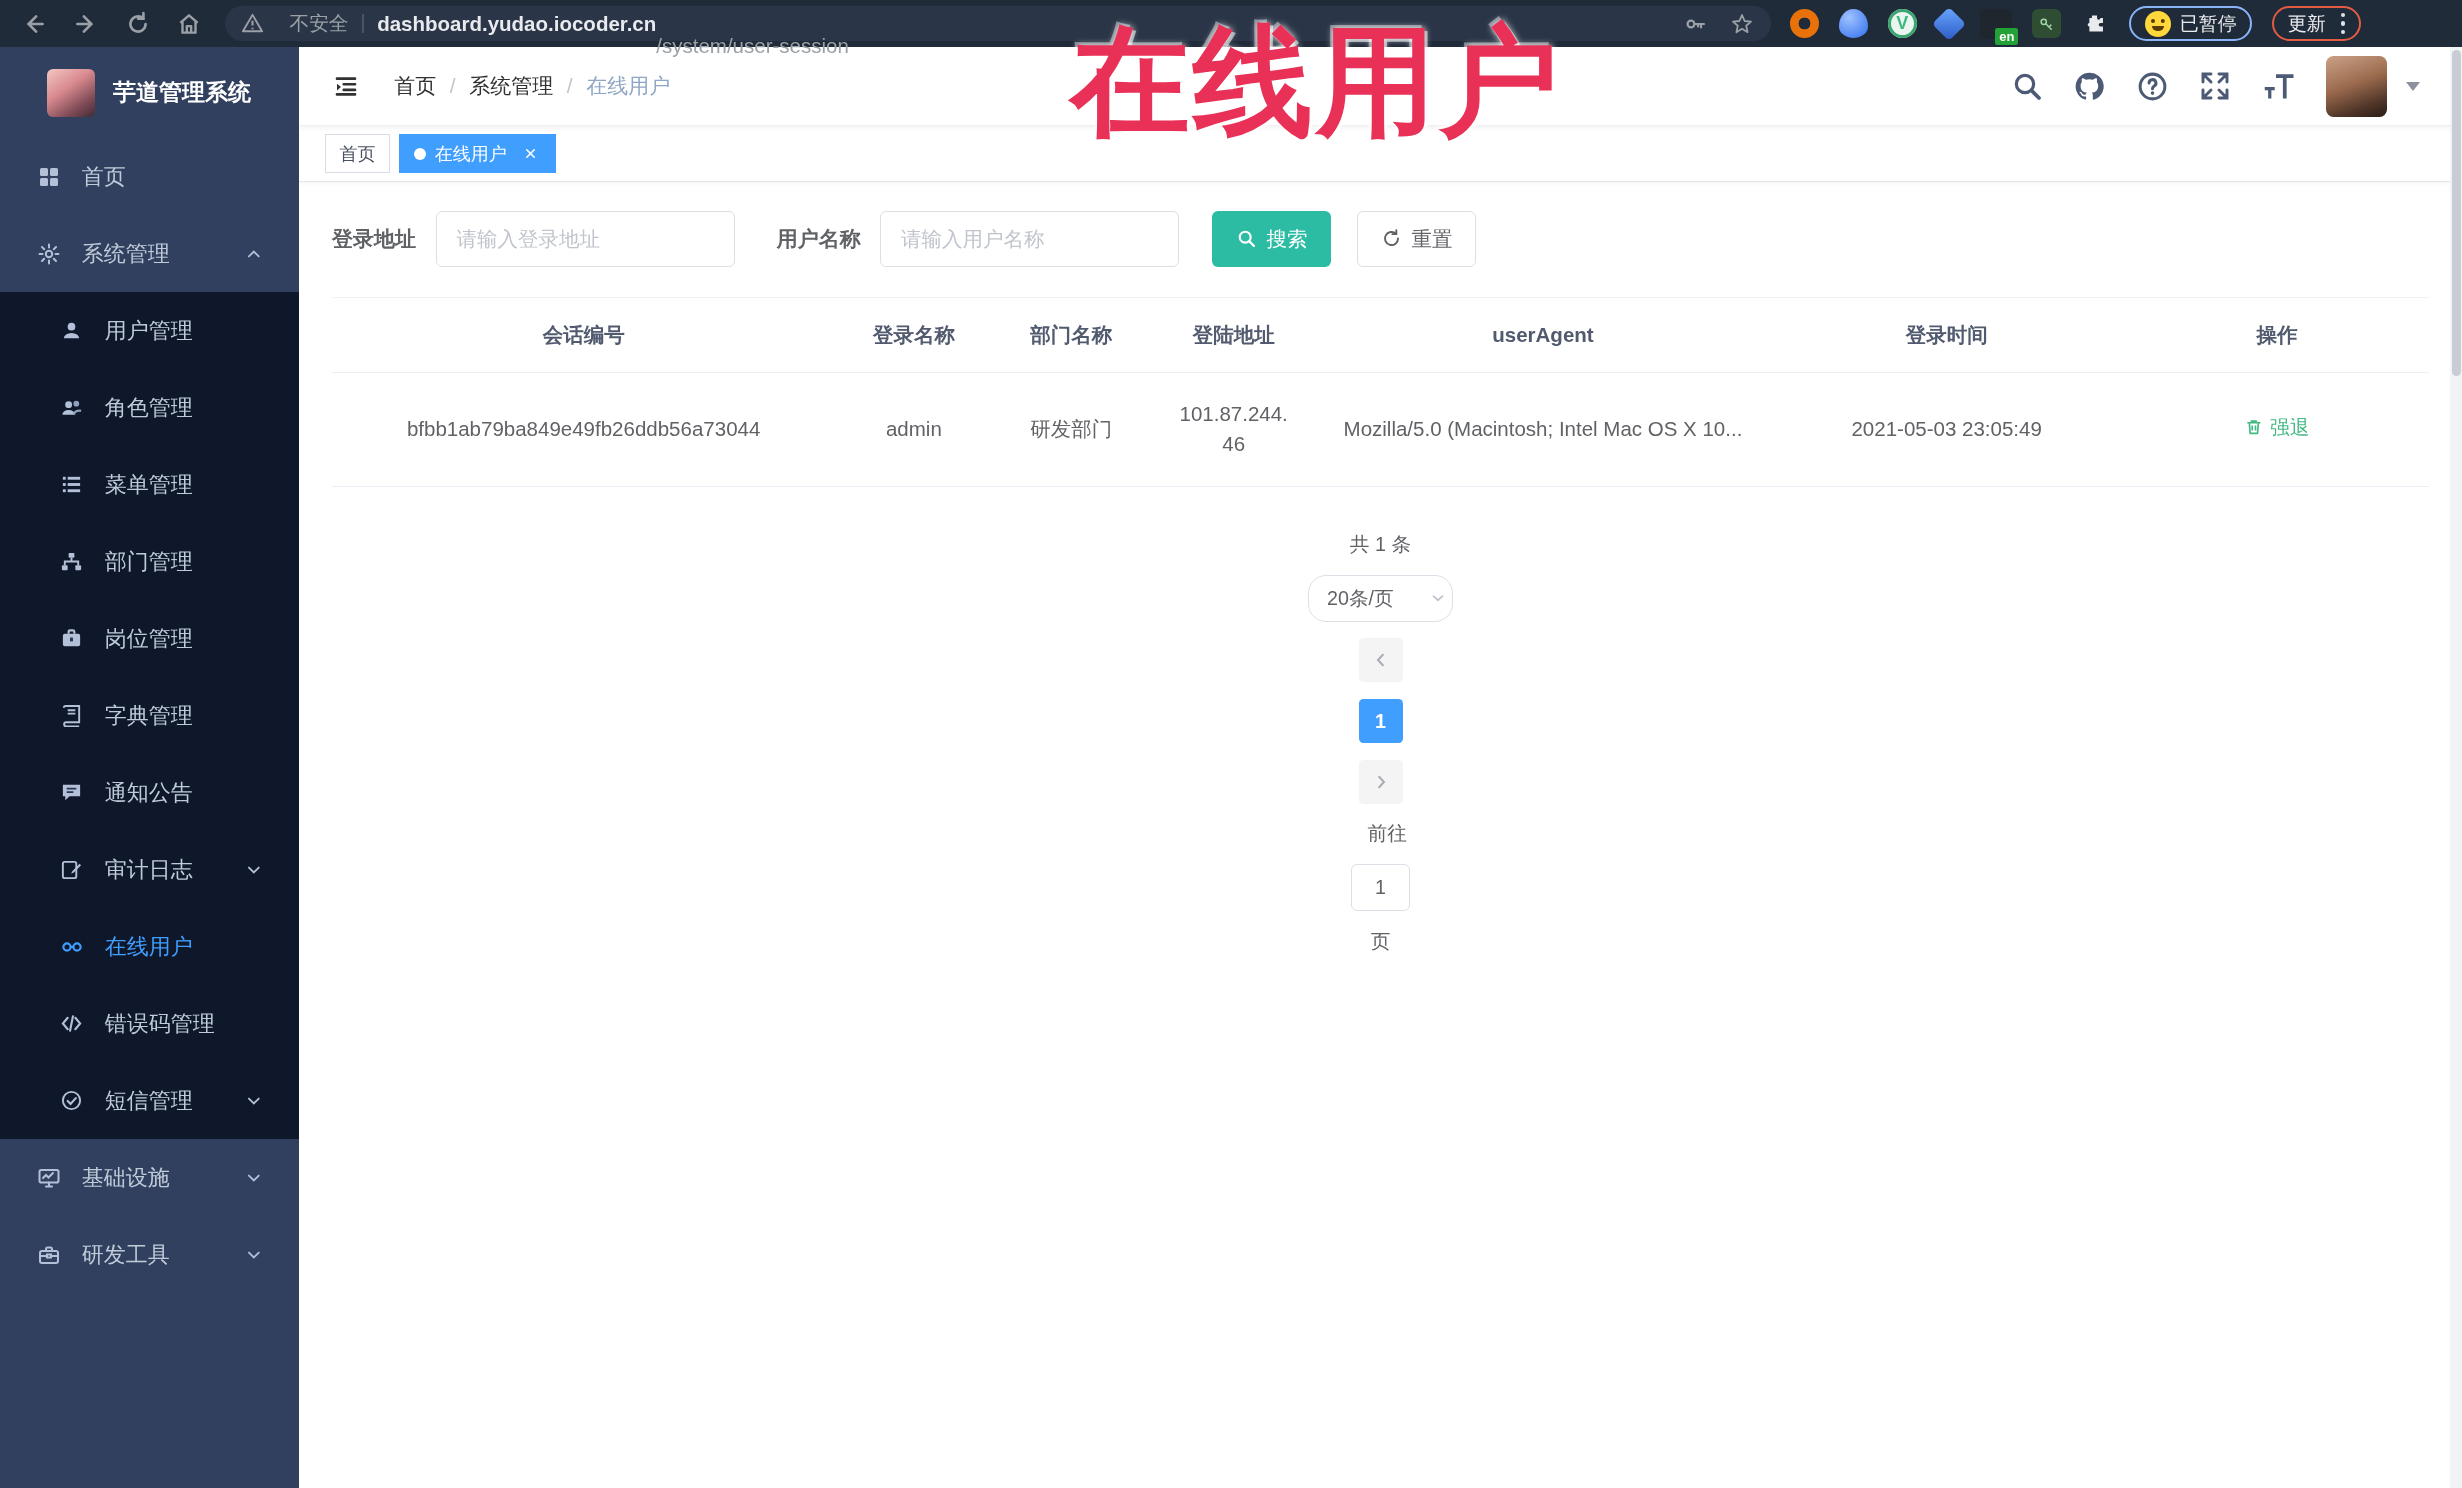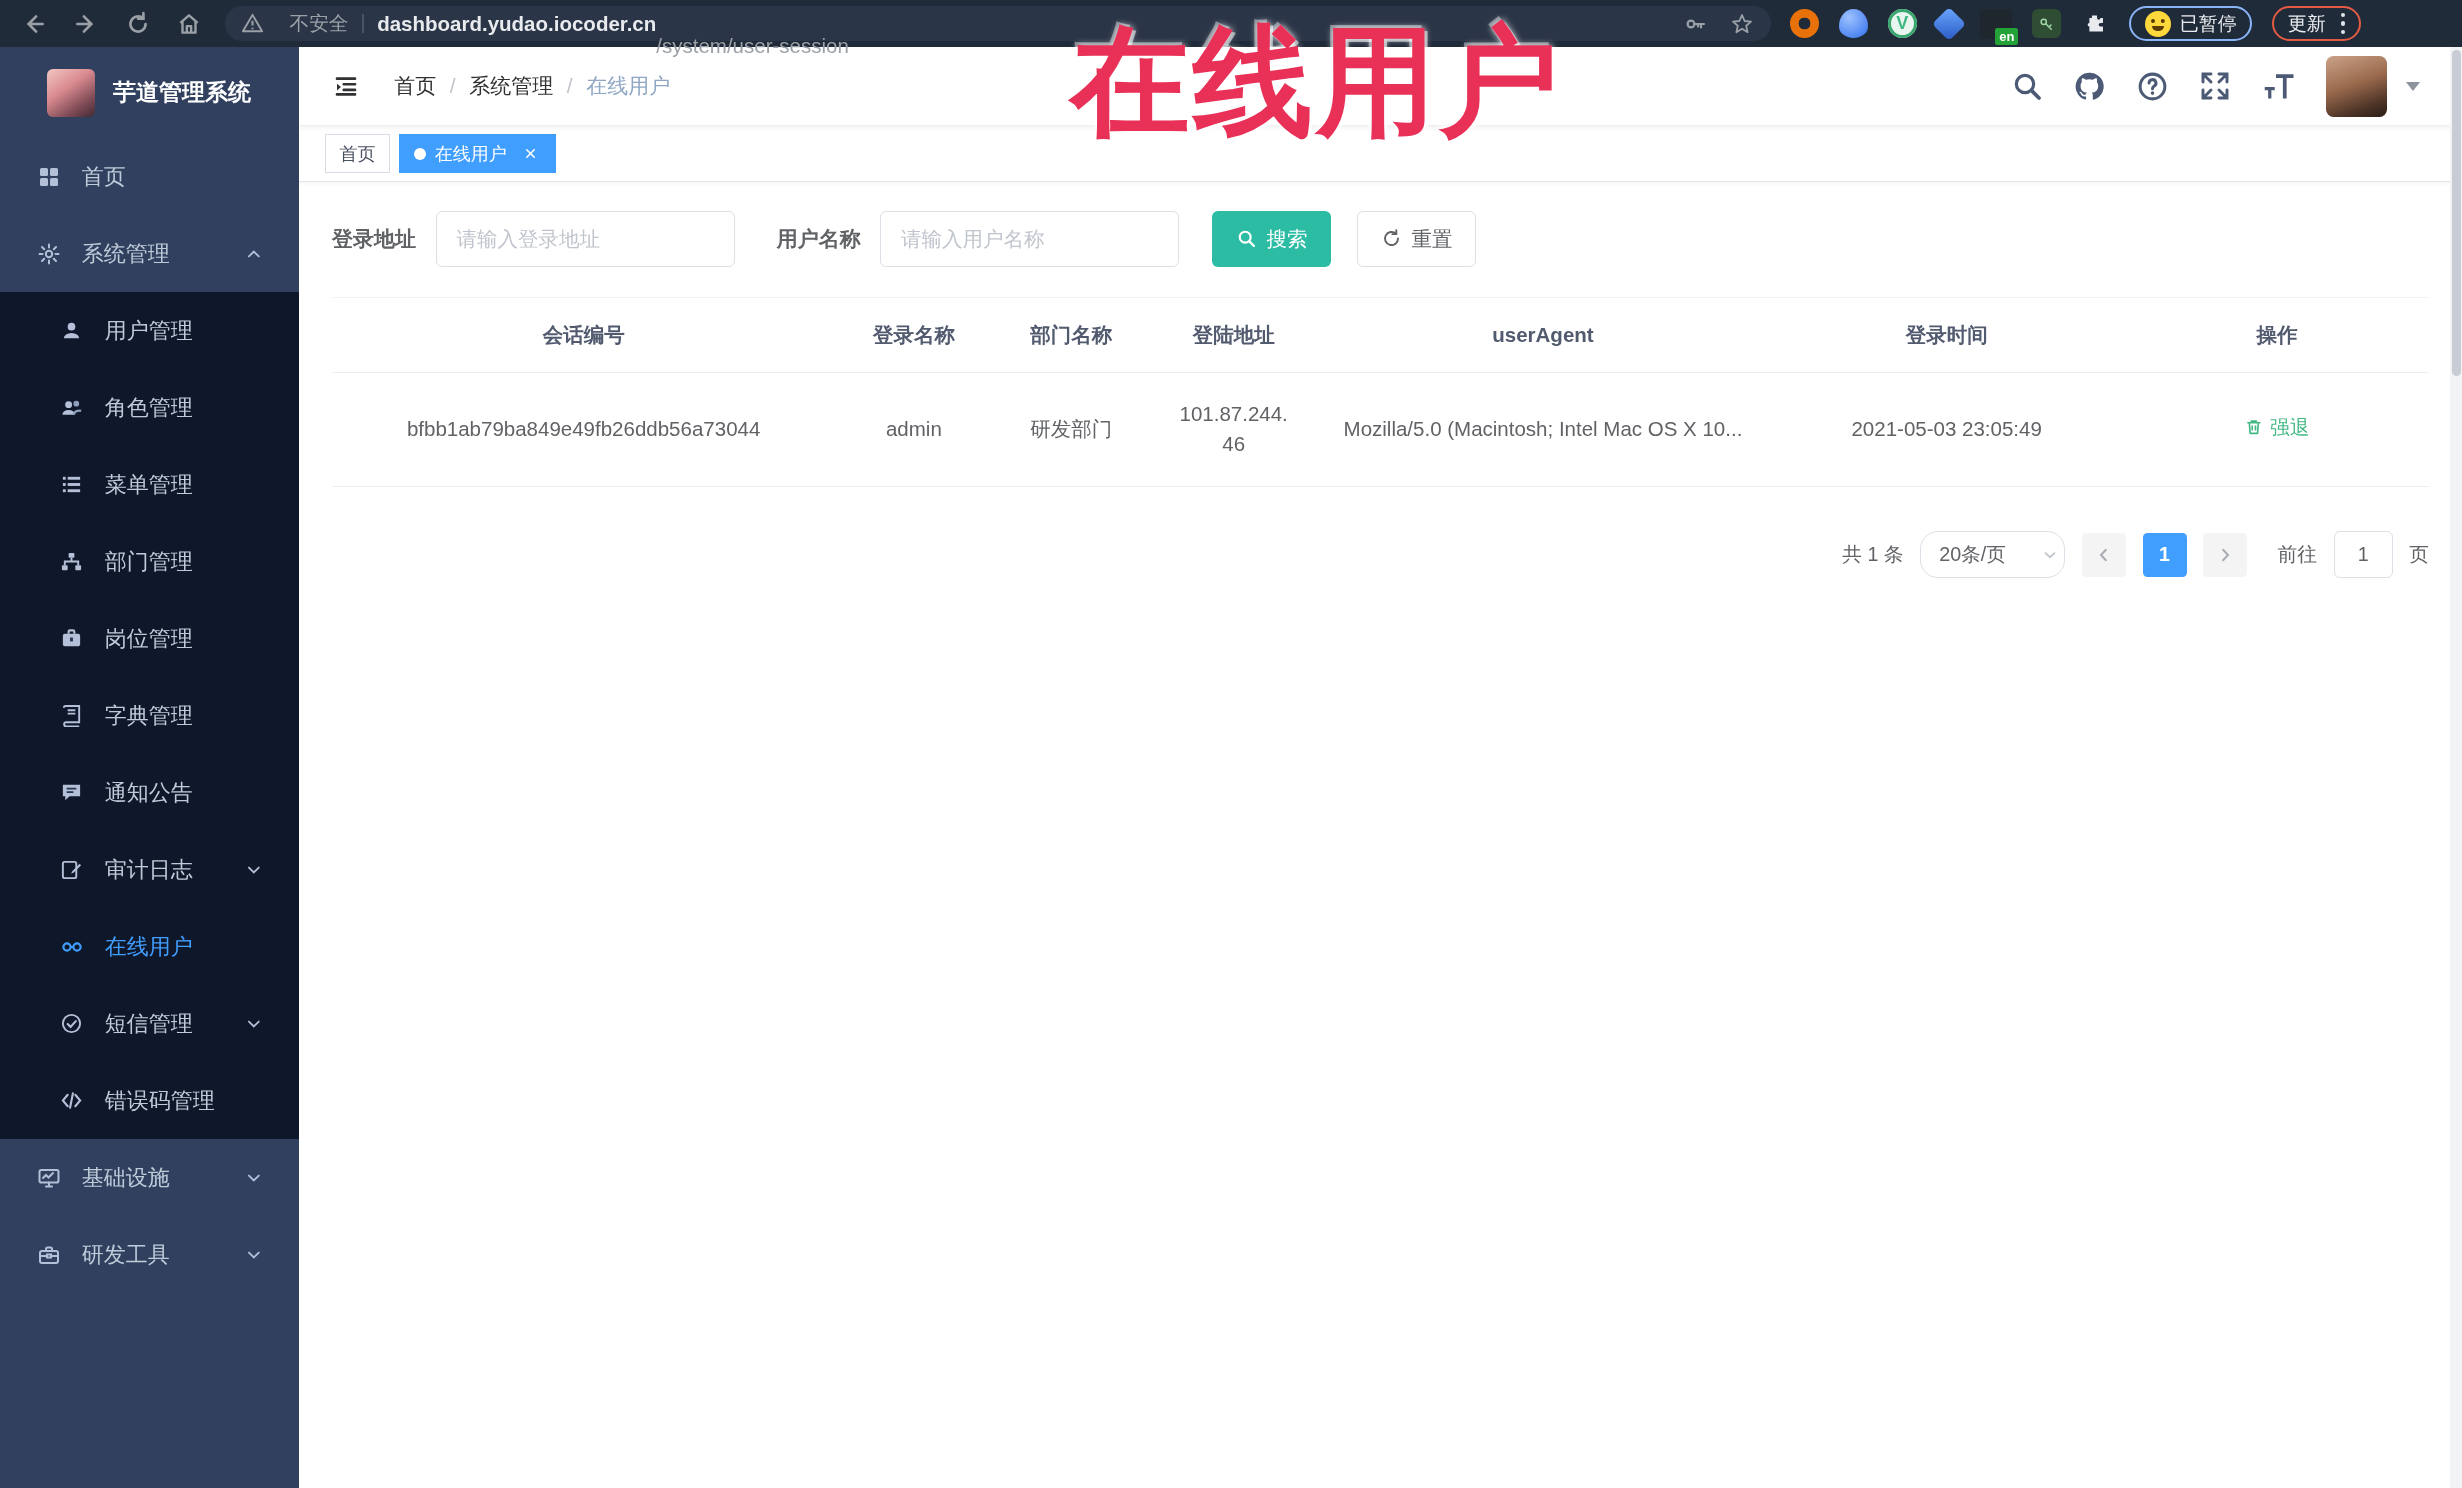--- a/index.html
+++ b/index.html
@@ -105,21 +105,21 @@
   .grid .c-session { width:24%; }
   .grid .c-login { width:7.5%; }
   .grid .c-dept { width:7.5%; }
   .grid .c-addr { width:8%; }
   .grid .c-ua { width:21.5%; }
   .grid .c-time { width:17%; }
   .grid .c-ops { width:14.5%; }
   .action-link { color:#42b983; font-size:19.7px; display:inline-flex; align-items:center; gap:6px; cursor:pointer; }
 
   
-  .pagination { display:flex; align-items:center; justify-content:flex-end; margin-top:44px; gap:16.7px; font-size:19.7px; color:#606266; }
+  .pagination { display:flex; align-items:center; justify-content:flex-end; margin-top:44px; gap:16.7px; font-size:19.7px; color:#606266;flex-direction:column; }
   .page-size-select { width:145px; height:47px; border:1.5px solid #dcdfe6; border-radius:18px; display:flex; align-items:center; justify-content:space-between; padding:0 5px 0 18px; color:#606266; cursor:pointer; background:#fff;gap:12px; }
   .pg-btn { width:44px; height:44px; border-radius:4.5px; background:#f4f4f5; display:flex; align-items:center; justify-content:center; cursor:pointer; }
   .pg-page { width:44px; height:44px; border-radius:4.5px; background:#409eff; color:#fff; display:flex; align-items:center; justify-content:center; font-weight:bold; cursor:pointer; }
   .goto-input { width:59px; height:47px; border:1.5px solid #dcdfe6; border-radius:6px; text-align:center; font-size:19.7px; color:#606266; outline:none; font-family:inherit; }
 
   
   .annotation {
     position:absolute; left:1070px; top:1.5px; z-index:50;
     font-size:120px; font-weight:bold; color:#e93157; letter-spacing:3px;
     text-shadow:0 0 7.6px rgba(255,255,255,.95), 3px 3px 0 rgba(255,255,255,.55), -3px -3px 0 rgba(255,255,255,.4);
@@ -345,38 +345,38 @@
               <circle cx="7" cy="12" r="3.6" stroke="#409eff" stroke-width="2.2" fill="none"></circle>
               <circle cx="17" cy="12" r="3.6" stroke="#409eff" stroke-width="2.2" fill="none"></circle>
               <path d="M10.6 12 h2.8" stroke="#409eff" stroke-width="2.2"></path>
             </svg>
         </span>
         <span class="mi-label">在线用户</span>
       </div>
       <div class="menu-item">
         <span class="mi-icon">
           <svg width="23" height="23" viewBox="0 0 24 24">
+              <path d="M8 6 L3 12 L8 18 M16 6 L21 12 L16 18 M13.5 4.5 L10.5 19.5" stroke="#b3c0d8" stroke-width="2.2" fill="none" stroke-linecap="round"></path>
+            </svg>
+        </span>
+        <span class="mi-label">错误码管理</span>
+      </div>
+      <div class="menu-item">
+        <span class="mi-icon">
+          <svg width="23" height="23" viewBox="0 0 24 24">
               <circle cx="12" cy="12" r="9" stroke="#b3c0d8" stroke-width="2" fill="none"></circle>
               <path d="M8 12.5 L11 15.5 L16.5 9.5" stroke="#b3c0d8" stroke-width="2.2" fill="none" stroke-linecap="round"></path>
             </svg>
         </span>
         <span class="mi-label">短信管理</span>
         <span class="mi-arrow">
           <svg width="19.7" height="19.7" viewBox="0 0 24 24">
               <path d="M6 9 L12 15 L18 9" stroke="#b3c0d8" stroke-width="2.2" fill="none" stroke-linecap="round"></path>
             </svg>
         </span>
-      </div>
-      <div class="menu-item">
-        <span class="mi-icon">
-          <svg width="23" height="23" viewBox="0 0 24 24">
-              <path d="M8 6 L3 12 L8 18 M16 6 L21 12 L16 18 M13.5 4.5 L10.5 19.5" stroke="#b3c0d8" stroke-width="2.2" fill="none" stroke-linecap="round"></path>
-            </svg>
-        </span>
-        <span class="mi-label">错误码管理</span>
       </div>
     </div>
 
     <div class="menu-item">
       <span class="mi-icon">
         <svg width="24" height="24" viewBox="0 0 24 24">
             <rect x="2.5" y="4" width="19" height="12.5" rx="1.8" stroke="#b3c0d8" stroke-width="2" fill="none"></rect>
             <path d="M9 20.5 h6 M12 16.5 v4 M6 12 l3 -3 l2.5 2.5 L16 7" stroke="#b3c0d8" stroke-width="2" fill="none" stroke-linecap="round"></path>
           </svg>
       </span>

